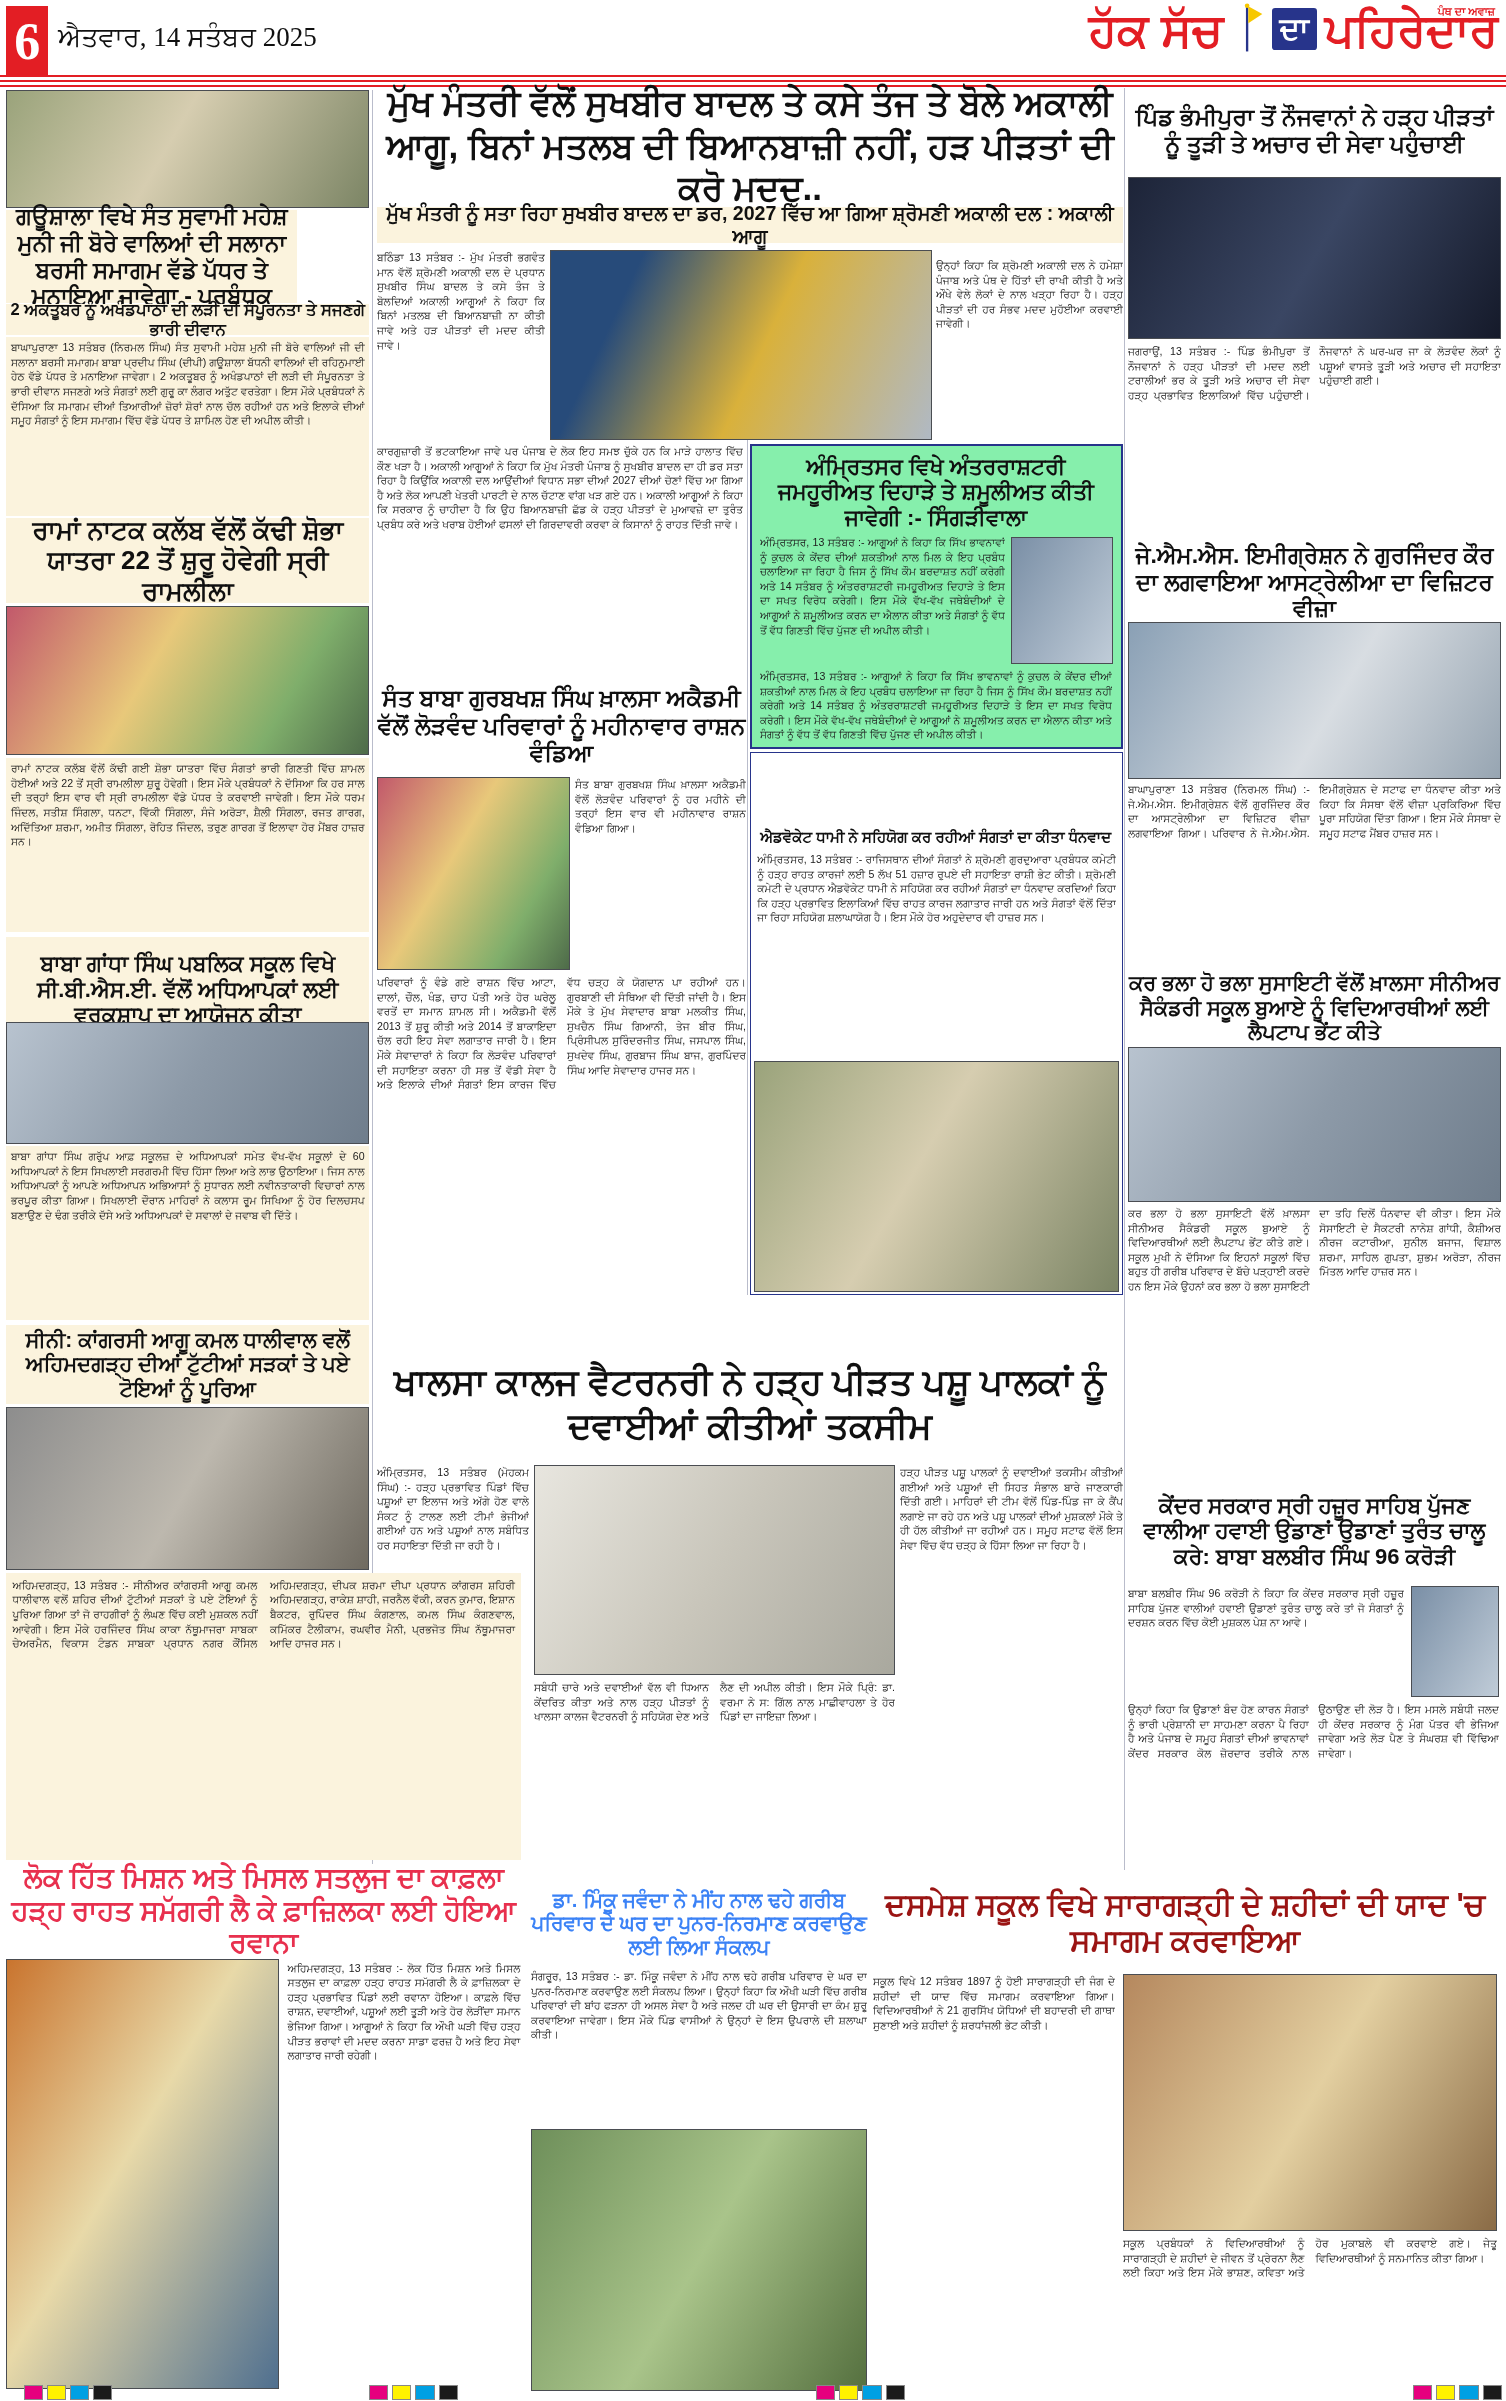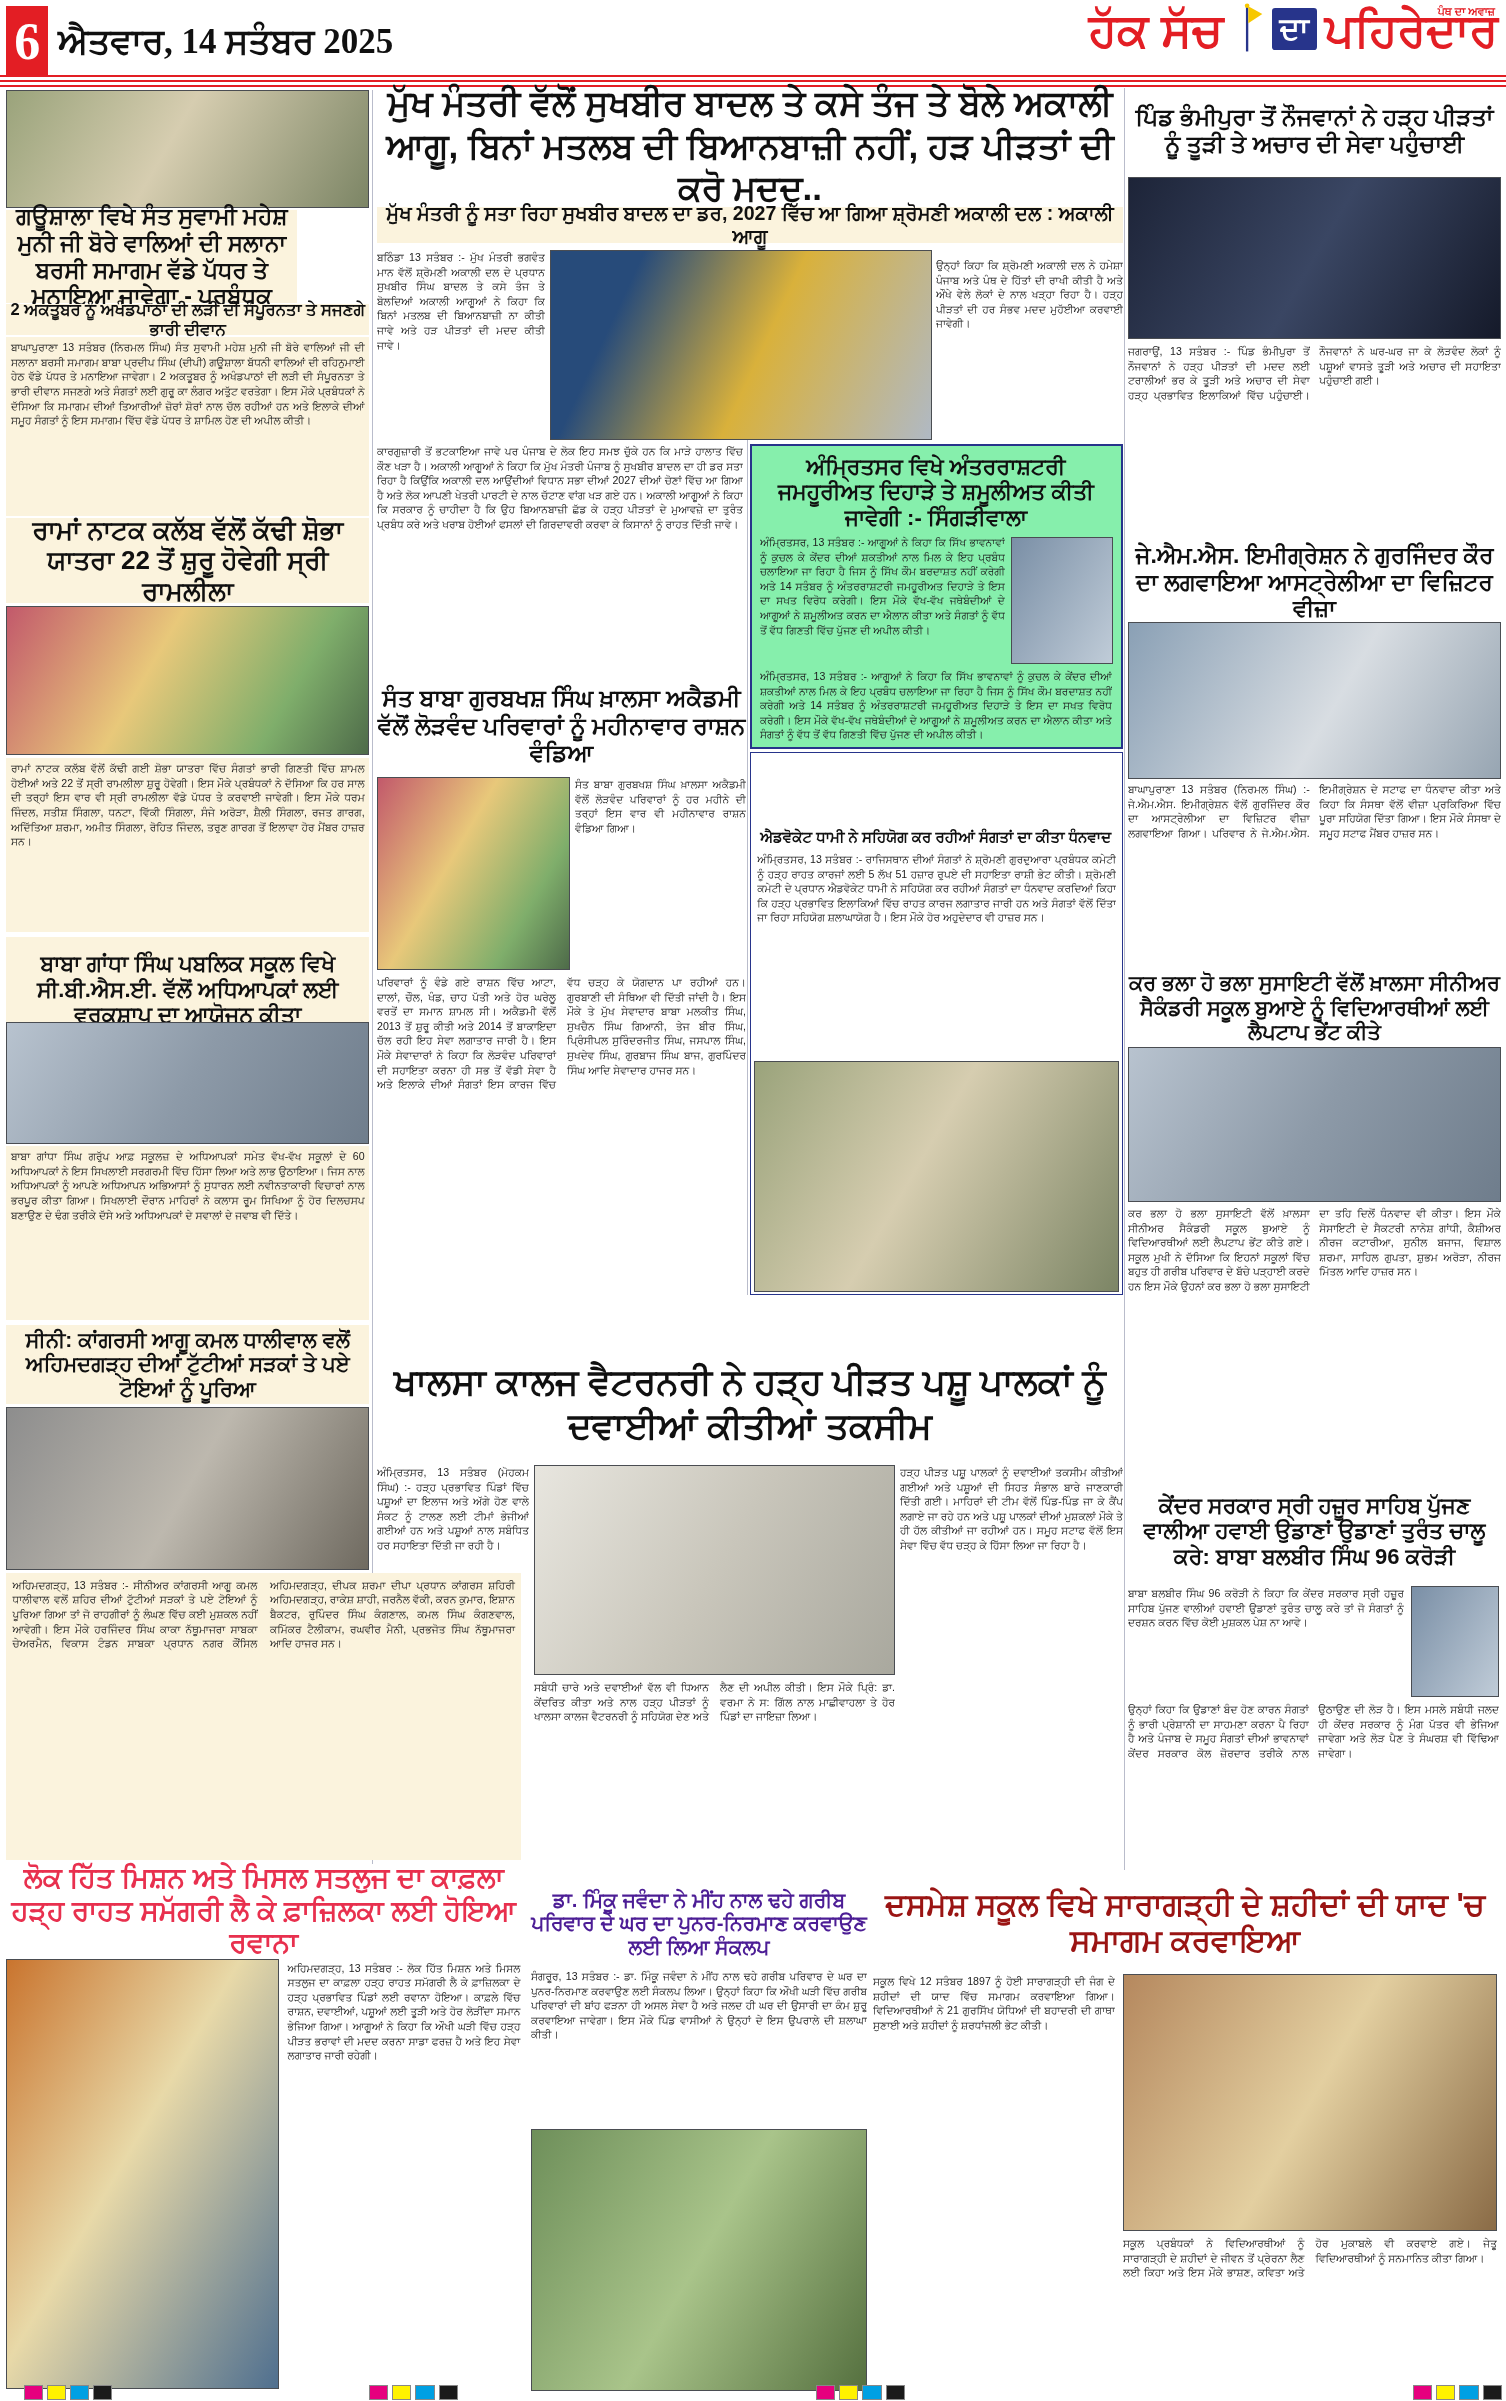--- a/index.html
+++ b/index.html
@@ -39,21 +39,21 @@
   .p-road{background:linear-gradient(120deg,#8d8d8d,#bdb8ae 50%,#6f6a60)}
   .p-school{background:linear-gradient(120deg,#b5885e,#e3cfa0 50%,#8a6b46)}
   .p-flags{background:linear-gradient(120deg,#c9742e,#e8d9a8 45%,#4f6f8f)}
   
   .pagenum{
     position:absolute;left:6.3px;top:6.3px;width:42px;height:71px;background:#e31e24;
     color:#fff;font-size:52px;font-weight:bold;display:flex;align-items:center;justify-content:center;
     font-family:"Liberation Serif", serif;
   }
   .dateline{
-    position:absolute;left:58px;top:22px;font-size:35px;font-weight:bold;color:#101010;
+    position:absolute;left:58px;top:22px;font-size:27px;font-weight:normal;color:#101010;
     font-family:"Liberation Serif", serif;
   }
   .masthead{
     position:absolute;right:7.9px;top:3.1px;display:flex;align-items:flex-end;gap:7.9px;
     font-weight:bold;font-size:46px;color:#e31e24;line-height:1;
   }
   .mast-da{
     background:#27348b;color:#fff;font-size:31px;padding:4.7px 7.9px 6.3px 7.9px;border-radius:3.1px;
     display:inline-block;margin-bottom:3.1px;
   }
@@ -149,21 +149,21 @@
 
 <section>
   <h1 class="hl" style="left:377px;top:1347px;width:746px;height:113px;font-size:36px;line-height:1.2">ਖਾਲਸਾ ਕਾਲਜ ਵੈਟਰਨਰੀ ਨੇ ਹੜ੍ਹ ਪੀੜਤ ਪਸ਼ੂ ਪਾਲਕਾਂ ਨੂੰ ਦਵਾਈਆਂ ਕੀਤੀਆਂ ਤਕਸੀਮ</h1>
   <p class="bd" style="left:377px;top:1465px;width:152px;height:393px">ਅੰਮ੍ਰਿਤਸਰ, 13 ਸਤੰਬਰ (ਮੋਹਕਮ ਸਿੰਘ) :- ਹੜ੍ਹ ਪ੍ਰਭਾਵਿਤ ਪਿੰਡਾਂ ਵਿੱਚ ਪਸ਼ੂਆਂ ਦਾ ਇਲਾਜ ਅਤੇ ਅੱਗੇ ਹੋਣ ਵਾਲੇ ਸੰਕਟ ਨੂੰ ਟਾਲਣ ਲਈ ਟੀਮਾਂ ਭੇਜੀਆਂ ਗਈਆਂ ਹਨ ਅਤੇ ਪਸ਼ੂਆਂ ਨਾਲ ਸਬੰਧਿਤ ਹਰ ਸਹਾਇਤਾ ਦਿੱਤੀ ਜਾ ਰਹੀ ਹੈ।</p>
   <div class="photo p-white" style="left:534px;top:1465px;width:361px;height:210px"></div>
   <p class="bd" style="left:534px;top:1680px;width:361px;height:196px;column-count:2;column-gap:11px">ਸਬੰਧੀ ਚਾਰੇ ਅਤੇ ਦਵਾਈਆਂ ਵੱਲ ਵੀ ਧਿਆਨ ਕੇਂਦਰਿਤ ਕੀਤਾ ਅਤੇ ਨਾਲ ਹੜ੍ਹ ਪੀੜਤਾਂ ਨੂੰ ਖਾਲਸਾ ਕਾਲਜ ਵੈਟਰਨਰੀ ਨੂੰ ਸਹਿਯੋਗ ਦੇਣ ਅਤੇ ਲੈਣ ਦੀ ਅਪੀਲ ਕੀਤੀ। ਇਸ ਮੌਕੇ ਪ੍ਰਿੰ: ਡਾ. ਵਰਮਾ ਨੇ ਸ: ਗਿੱਲ ਨਾਲ ਮਾਛੀਵਾਹਲਾ ਤੇ ਹੋਰ ਪਿੰਡਾਂ ਦਾ ਜਾਇਜ਼ਾ ਲਿਆ।</p>
   <p class="bd" style="left:900px;top:1465px;width:223px;height:393px">ਹੜ੍ਹ ਪੀੜਤ ਪਸ਼ੂ ਪਾਲਕਾਂ ਨੂੰ ਦਵਾਈਆਂ ਤਕਸੀਮ ਕੀਤੀਆਂ ਗਈਆਂ ਅਤੇ ਪਸ਼ੂਆਂ ਦੀ ਸਿਹਤ ਸੰਭਾਲ ਬਾਰੇ ਜਾਣਕਾਰੀ ਦਿੱਤੀ ਗਈ। ਮਾਹਿਰਾਂ ਦੀ ਟੀਮ ਵੱਲੋਂ ਪਿੰਡ-ਪਿੰਡ ਜਾ ਕੇ ਕੈਂਪ ਲਗਾਏ ਜਾ ਰਹੇ ਹਨ ਅਤੇ ਪਸ਼ੂ ਪਾਲਕਾਂ ਦੀਆਂ ਮੁਸ਼ਕਲਾਂ ਮੌਕੇ ਤੇ ਹੀ ਹੱਲ ਕੀਤੀਆਂ ਜਾ ਰਹੀਆਂ ਹਨ। ਸਮੂਹ ਸਟਾਫ ਵੱਲੋਂ ਇਸ ਸੇਵਾ ਵਿੱਚ ਵੱਧ ਚੜ੍ਹ ਕੇ ਹਿੱਸਾ ਲਿਆ ਜਾ ਰਿਹਾ ਹੈ।</p>
 </section>
 
 <section>
-  <h2 class="hl" style="left:531px;top:1883px;width:336px;height:82px;font-size:20.4px;color:#4c1d95">ਡਾ. ਮਿੰਕੂ ਜਵੰਦਾ ਨੇ ਮੀਂਹ ਨਾਲ ਢਹੇ ਗਰੀਬ ਪਰਿਵਾਰ ਦੇ ਘਰ ਦਾ ਪੁਨਰ-ਨਿਰਮਾਣ ਕਰਵਾਉਣ ਲਈ ਲਿਆ ਸੰਕਲਪ</h2>
+  <h2 class="hl" style="left:531px;top:1883px;width:336px;height:82px;font-size:20.4px;color:#3b82f6">ਡਾ. ਮਿੰਕੂ ਜਵੰਦਾ ਨੇ ਮੀਂਹ ਨਾਲ ਢਹੇ ਗਰੀਬ ਪਰਿਵਾਰ ਦੇ ਘਰ ਦਾ ਪੁਨਰ-ਨਿਰਮਾਣ ਕਰਵਾਉਣ ਲਈ ਲਿਆ ਸੰਕਲਪ</h2>
   <p class="bd" style="left:531px;top:1969px;width:336px;height:157px">ਸੰਗਰੂਰ, 13 ਸਤੰਬਰ :- ਡਾ. ਮਿੰਕੂ ਜਵੰਦਾ ਨੇ ਮੀਂਹ ਨਾਲ ਢਹੇ ਗਰੀਬ ਪਰਿਵਾਰ ਦੇ ਘਰ ਦਾ ਪੁਨਰ-ਨਿਰਮਾਣ ਕਰਵਾਉਣ ਲਈ ਸੰਕਲਪ ਲਿਆ। ਉਨ੍ਹਾਂ ਕਿਹਾ ਕਿ ਔਖੀ ਘੜੀ ਵਿੱਚ ਗਰੀਬ ਪਰਿਵਾਰਾਂ ਦੀ ਬਾਂਹ ਫੜਨਾ ਹੀ ਅਸਲ ਸੇਵਾ ਹੈ ਅਤੇ ਜਲਦ ਹੀ ਘਰ ਦੀ ਉਸਾਰੀ ਦਾ ਕੰਮ ਸ਼ੁਰੂ ਕਰਵਾਇਆ ਜਾਵੇਗਾ। ਇਸ ਮੌਕੇ ਪਿੰਡ ਵਾਸੀਆਂ ਨੇ ਉਨ੍ਹਾਂ ਦੇ ਇਸ ਉਪਰਾਲੇ ਦੀ ਸ਼ਲਾਘਾ ਕੀਤੀ।</p>
   <div class="photo p-green" style="left:531px;top:2129px;width:336px;height:262px"></div>
 </section>
 
 <section>
   <h1 class="hl" style="left:873px;top:1876px;width:624px;height:93px;font-size:31px;color:#9a1413">ਦਸਮੇਸ਼ ਸਕੂਲ ਵਿਖੇ ਸਾਰਾਗੜ੍ਹੀ ਦੇ ਸ਼ਹੀਦਾਂ ਦੀ ਯਾਦ 'ਚ ਸਮਾਗਮ ਕਰਵਾਇਆ</h1>
   <p class="bd" style="left:873px;top:1974px;width:242px;height:418px">ਸਕੂਲ ਵਿਖੇ 12 ਸਤੰਬਰ 1897 ਨੂੰ ਹੋਈ ਸਾਰਾਗੜ੍ਹੀ ਦੀ ਜੰਗ ਦੇ ਸ਼ਹੀਦਾਂ ਦੀ ਯਾਦ ਵਿੱਚ ਸਮਾਗਮ ਕਰਵਾਇਆ ਗਿਆ। ਵਿਦਿਆਰਥੀਆਂ ਨੇ 21 ਗੁਰਸਿੱਖ ਯੋਧਿਆਂ ਦੀ ਬਹਾਦਰੀ ਦੀ ਗਾਥਾ ਸੁਣਾਈ ਅਤੇ ਸ਼ਹੀਦਾਂ ਨੂੰ ਸ਼ਰਧਾਂਜਲੀ ਭੇਟ ਕੀਤੀ।</p>
   <div class="photo p-school" style="left:1123px;top:1974px;width:374px;height:257px"></div>
   <p class="bd" style="left:1123px;top:2236px;width:374px;height:155px;column-count:2;column-gap:11px">ਸਕੂਲ ਪ੍ਰਬੰਧਕਾਂ ਨੇ ਵਿਦਿਆਰਥੀਆਂ ਨੂੰ ਸਾਰਾਗੜ੍ਹੀ ਦੇ ਸ਼ਹੀਦਾਂ ਦੇ ਜੀਵਨ ਤੋਂ ਪ੍ਰੇਰਨਾ ਲੈਣ ਲਈ ਕਿਹਾ ਅਤੇ ਇਸ ਮੌਕੇ ਭਾਸ਼ਣ, ਕਵਿਤਾ ਅਤੇ ਹੋਰ ਮੁਕਾਬਲੇ ਵੀ ਕਰਵਾਏ ਗਏ। ਜੇਤੂ ਵਿਦਿਆਰਥੀਆਂ ਨੂੰ ਸਨਮਾਨਿਤ ਕੀਤਾ ਗਿਆ।</p>
 </section>

